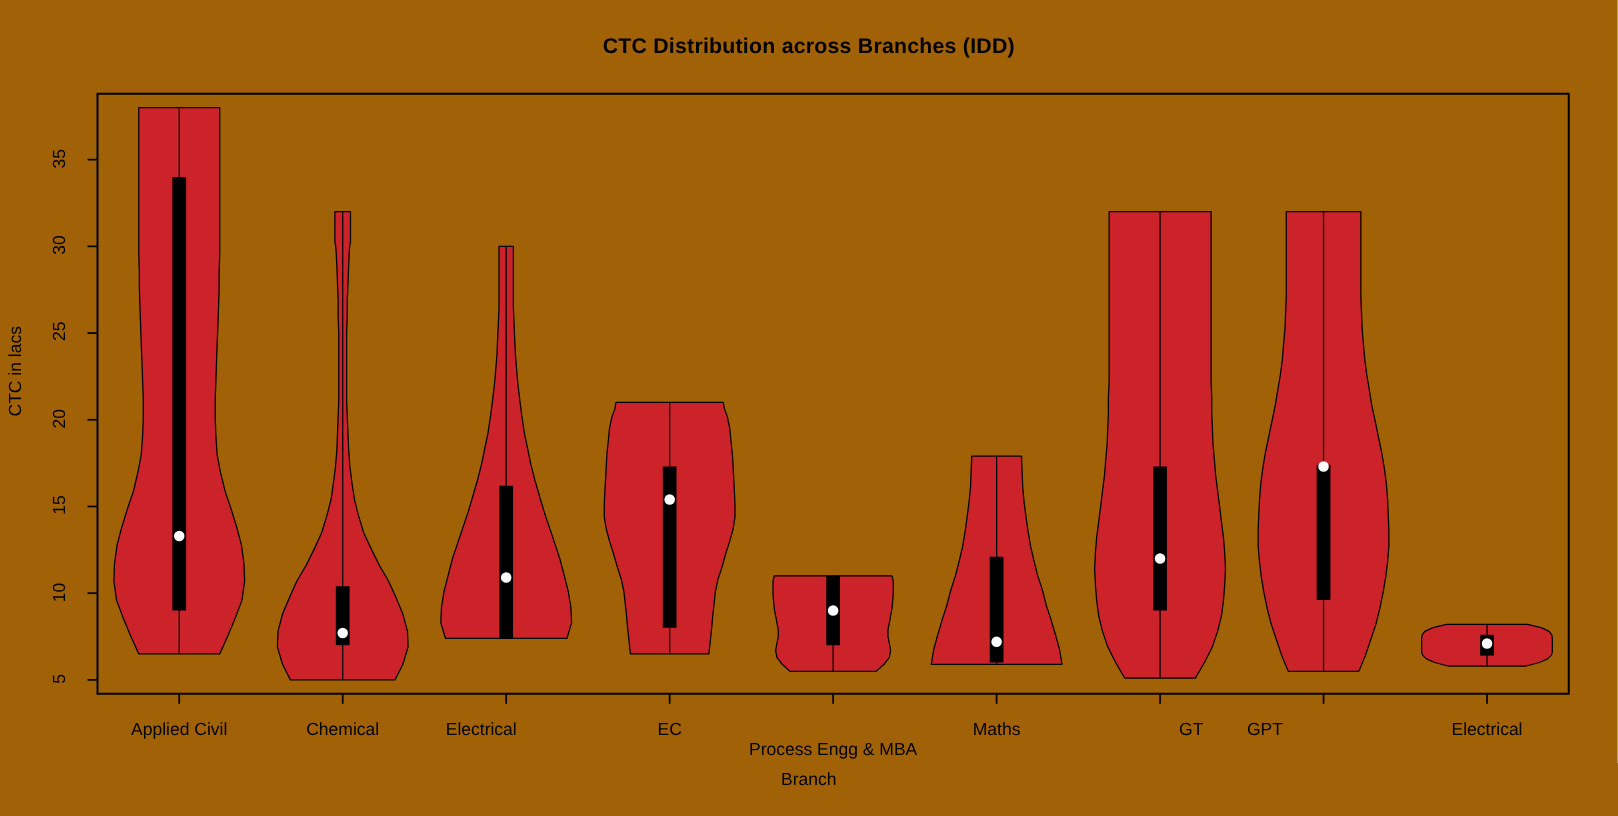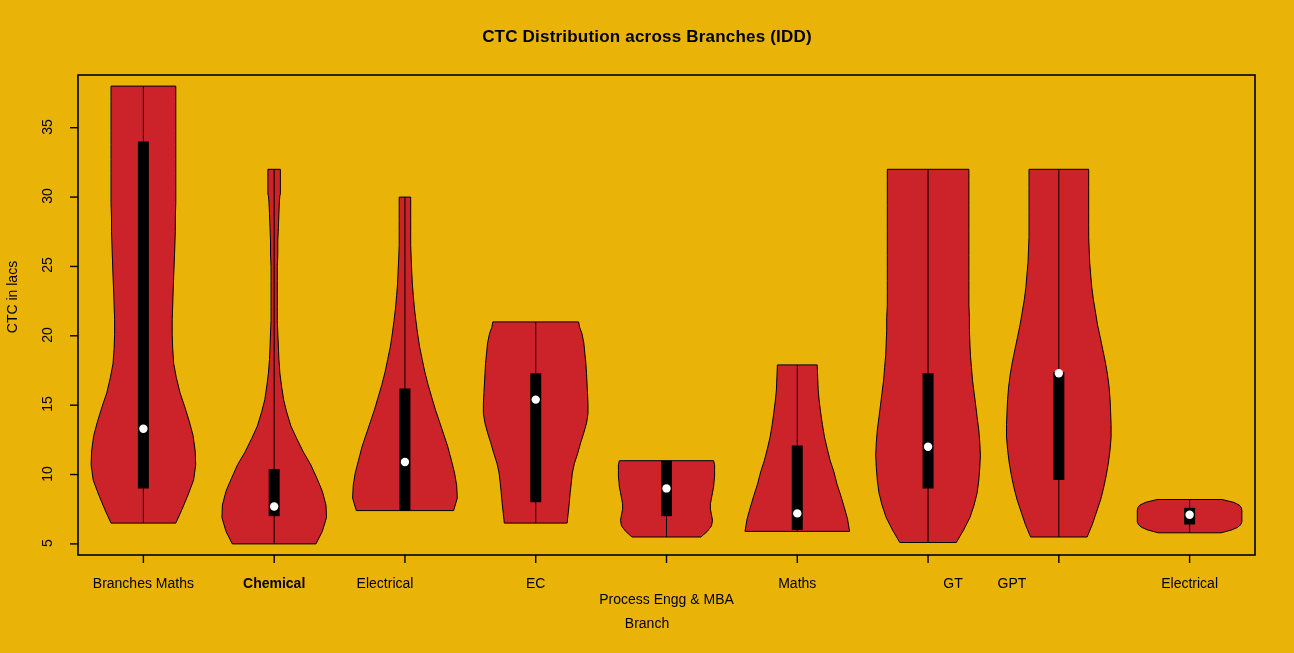--- a/index.html
+++ b/index.html
@@ -11,21 +11,21 @@
     width: 1294px;
     height: 653px;
     font-family: "Liberation Sans", sans-serif;
     color: #000000;
     overflow: hidden;
   }
   #plot-root {
     position: relative;
     width: 1294px;
     height: 653px;
-    background: #eab308;
+    background: #a16207;
   }
   #chart-title {
     position: absolute;
     left: 0;
     top: 27px;
     width: 1294px;
     text-align: center;
     font-size: 17px;
     font-weight: bold;
     letter-spacing: 0.2px;
@@ -167,22 +167,22 @@
   <div id="ytick-labels">
       <div class="ytick-label" style="left: 30px; top: 534.902px;">5</div>
       <div class="ytick-label" style="left: 30px; top: 465.538px;">10</div>
       <div class="ytick-label" style="left: 30px; top: 396.173px;">15</div>
       <div class="ytick-label" style="left: 30px; top: 326.809px;">20</div>
       <div class="ytick-label" style="left: 30px; top: 257.445px;">25</div>
       <div class="ytick-label" style="left: 30px; top: 188.081px;">30</div>
       <div class="ytick-label" style="left: 30px; top: 118.717px;">35</div>
     </div>
   <div id="xtick-labels">
-      <div class="xtick-label" style="left: 143.389px;">Branches Maths</div>
-      <div class="xtick-label" style="left: 274.167px; font-weight: bold;">Chemical</div>
+      <div class="xtick-label" style="left: 143.389px;">Applied Civil</div>
+      <div class="xtick-label" style="left: 274.167px;">Chemical</div>
       <div class="xtick-label" style="left: 385px;">Electrical</div>
       <div class="xtick-label" style="left: 535.722px;">EC</div>
       <div class="xtick-label" style="left: 666.5px; margin-top: 16px;">Process Engg &amp; MBA</div>
       <div class="xtick-label" style="left: 797.278px;">Maths</div>
       <div class="xtick-label" style="left: 953px;">GT</div>
       <div class="xtick-label" style="left: 1012px;">GPT</div>
       <div class="xtick-label" style="left: 1189.61px;">Electrical</div>
     </div>
 
 </div>

